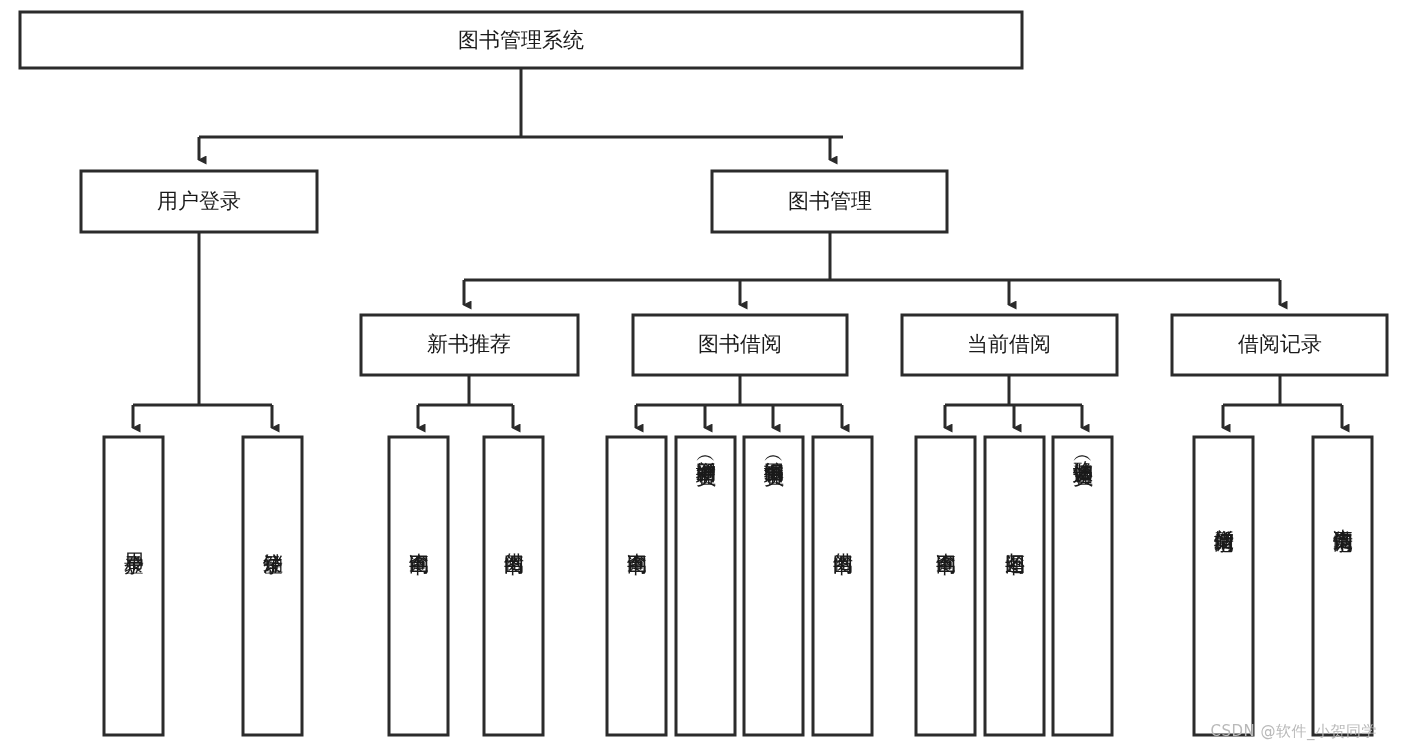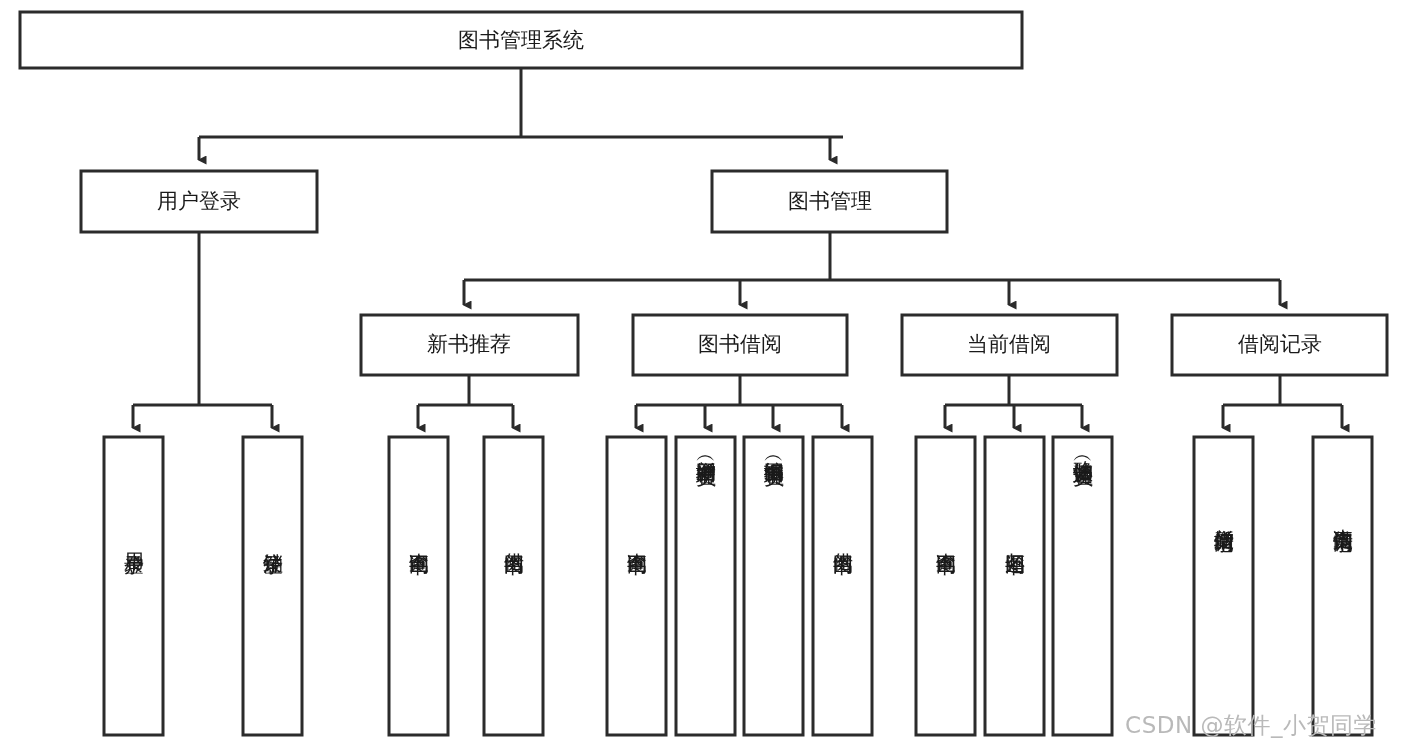--- a/index.html
+++ b/index.html
@@ -57,21 +57,21 @@
     white-space: nowrap;
     letter-spacing: 1px;
     text-align: left;
     pointer-events: none;
   }
   .watermark {
     position: absolute;
     right: 14px;
     bottom: 6px;
     font-family: "DejaVu Sans", "Liberation Sans", sans-serif;
-    font-size: 23px;
+    font-size: 15px;
     color: #b9b9b9;
     white-space: nowrap;
     letter-spacing: 0.5px;
   }
 </style>
 </head>
 <body>
 
 <div id="diagram-root">
 

